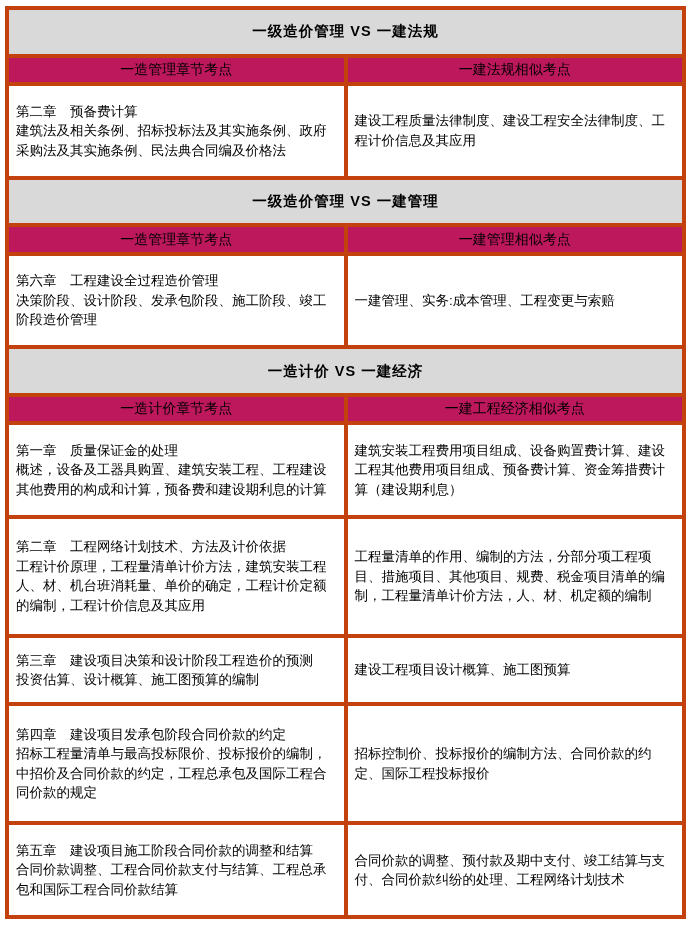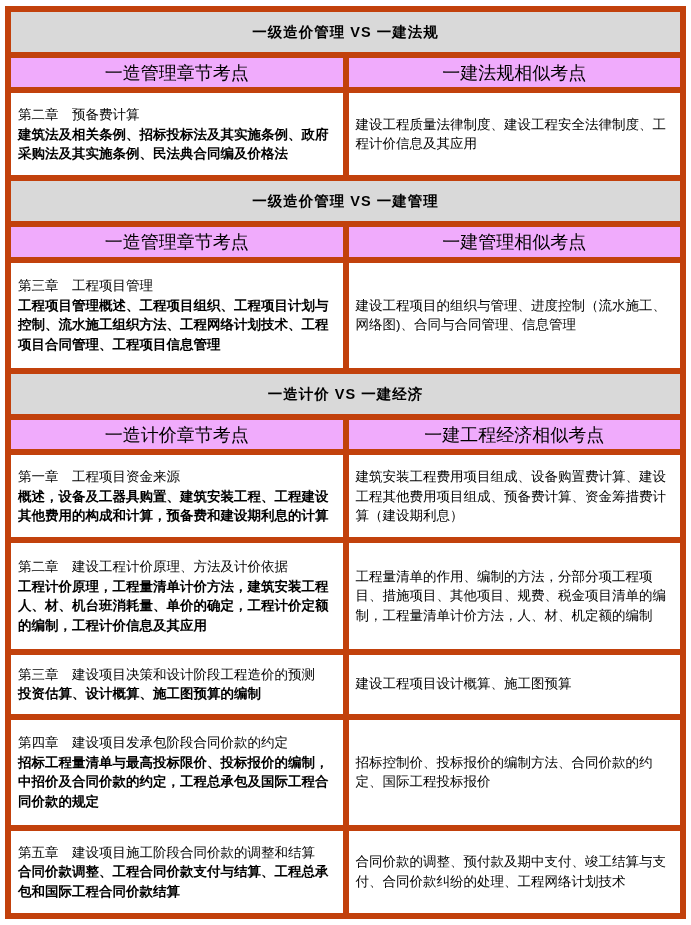--- a/index.html
+++ b/index.html
@@ -16,50 +16,50 @@
     padding: 6px 5px;
     background: #ffffff;
   }
   table.cmp {
     width: 100%;
     height: 100%;
     border-collapse: collapse;
     table-layout: fixed;
   }
   table.cmp td {
-    border: 6px solid #c2410c;
+    border: 4px solid #c2410c;
     box-sizing: border-box;
   }
   td.sec-title {
     background: #d9d9d9;
     text-align: center;
     vertical-align: middle;
     font-weight: bold;
     font-size: 14.5px;
     padding: 7px 4px;
     letter-spacing: 1px;
   }
   td.col-head {
-    background: #f0abfc;
+    background: #be185d;
     text-align: center;
     vertical-align: middle;
-    font-size: 18px;
+    font-size: 14px;
     padding: 0 4px;
   }
   td.cell {
     background: #ffffff;
     font-size: 13.5px;
     line-height: 1.45;
     vertical-align: middle;
     padding: 5px 7px;
   }
   td.cell.left  { width: 49.3%; }
   td.cell.right { width: 50.7%; }
   .chapter { margin: 0; }
-  .topics  { margin: 0; font-weight: bold; }
+  .topics  { margin: 0; }
 </style>
 </head>
 <body>
 
 <div class="page">
   <table class="cmp">
     <tbody>
         <tr>
           <td colspan="2" class="sec-title">一级造价管理 VS 一建法规</td>
         </tr>
@@ -76,42 +76,42 @@
         </tr>
         <tr>
           <td colspan="2" class="sec-title">一级造价管理 VS 一建管理</td>
         </tr>
         <tr>
           <td class="col-head">一造管理章节考点</td>
           <td class="col-head">一建管理相似考点</td>
         </tr>
         <tr>
           <td class="cell left">
-            <div class="chapter">第三章　工程项目管理</div>
-            <div class="topics">工程项目管理概述、工程项目组织、工程项目计划与控制、流水施工组织方法、工程网络计划技术、工程项目合同管理、工程项目信息管理</div>
+            <div class="chapter">第六章　工程建设全过程造价管理</div>
+            <div class="topics">决策阶段、设计阶段、发承包阶段、施工阶段、竣工阶段造价管理</div>
           </td>
-          <td class="cell right">建设工程项目的组织与管理、进度控制（流水施工、网络图)、合同与合同管理、信息管理</td>
+          <td class="cell right">一建管理、实务:成本管理、工程变更与索赔</td>
         </tr>
         <tr>
           <td colspan="2" class="sec-title">一造计价 VS 一建经济</td>
         </tr>
         <tr>
           <td class="col-head">一造计价章节考点</td>
           <td class="col-head">一建工程经济相似考点</td>
         </tr>
         <tr>
           <td class="cell left">
-            <div class="chapter">第一章　工程项目资金来源</div>
+            <div class="chapter">第一章　质量保证金的处理</div>
             <div class="topics">概述，设备及工器具购置、建筑安装工程、工程建设其他费用的构成和计算，预备费和建设期利息的计算</div>
           </td>
           <td class="cell right">建筑安装工程费用项目组成、设备购置费计算、建设工程其他费用项目组成、预备费计算、资金筹措费计算（建设期利息）</td>
         </tr>
         <tr>
           <td class="cell left">
-            <div class="chapter">第二章　建设工程计价原理、方法及计价依据</div>
+            <div class="chapter">第二章　工程网络计划技术、方法及计价依据</div>
             <div class="topics">工程计价原理，工程量清单计价方法，建筑安装工程人、材、机台班消耗量、单价的确定，工程计价定额的编制，工程计价信息及其应用</div>
           </td>
           <td class="cell right">工程量清单的作用、编制的方法，分部分项工程项目、措施项目、其他项目、规费、税金项目清单的编制，工程量清单计价方法，人、材、机定额的编制</td>
         </tr>
         <tr>
           <td class="cell left">
             <div class="chapter">第三章　建设项目决策和设计阶段工程造价的预测</div>
             <div class="topics">投资估算、设计概算、施工图预算的编制</div>
           </td>
           <td class="cell right">建设工程项目设计概算、施工图预算</td>

